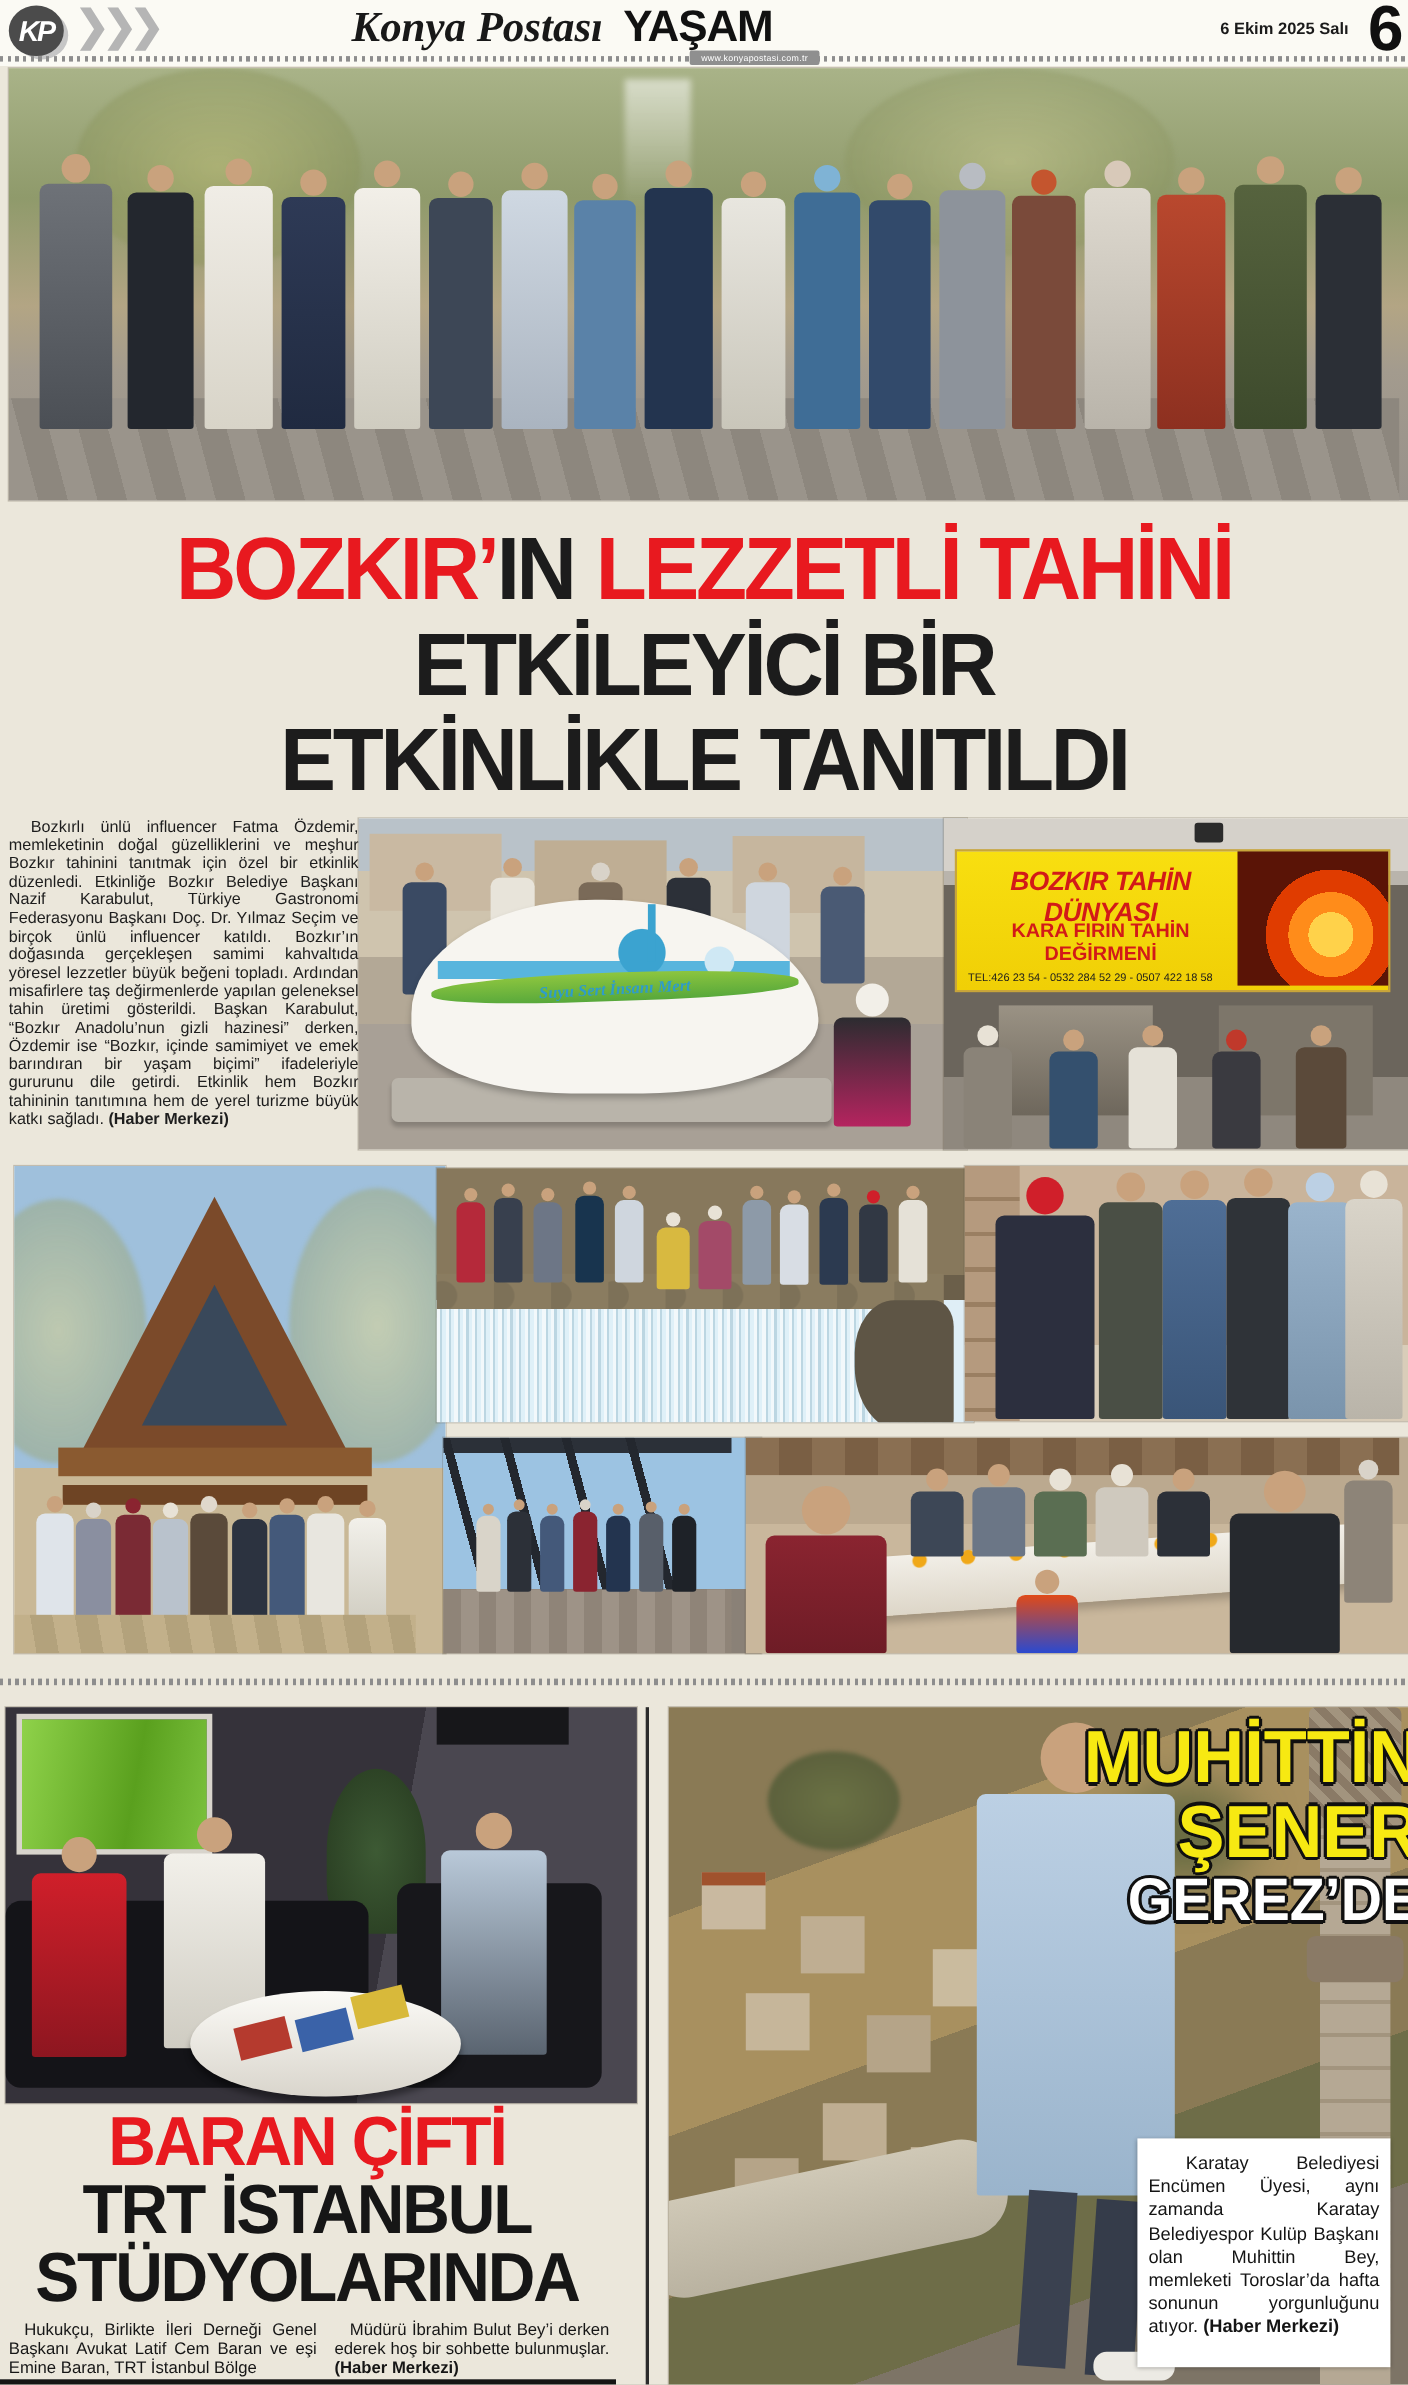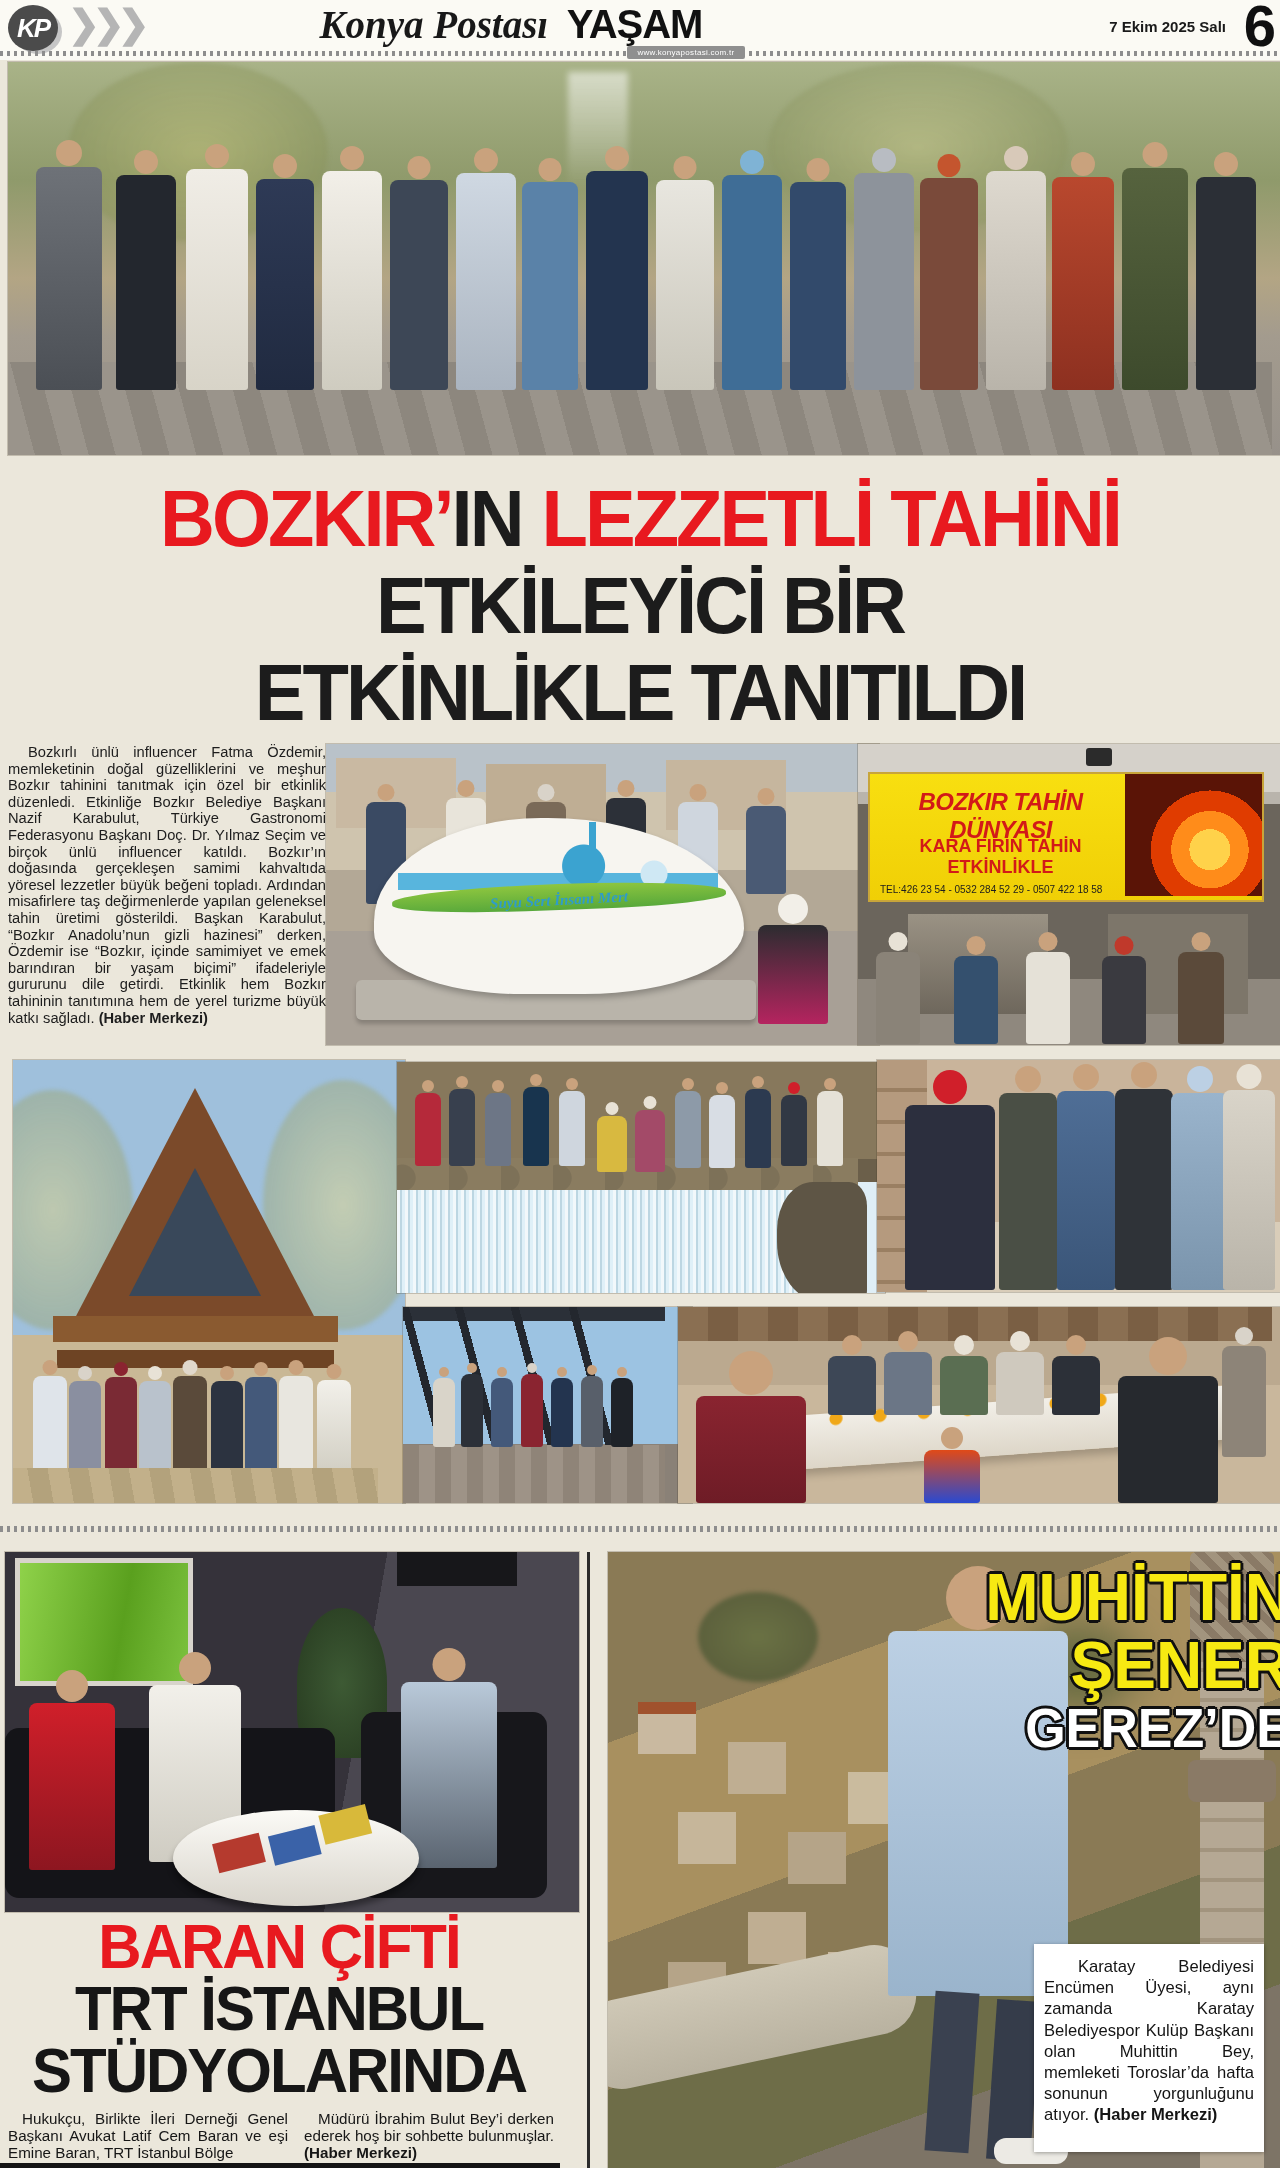--- a/index.html
+++ b/index.html
@@ -75,21 +75,21 @@
     <div class="abs" id="kp-main">
       <span>KP</span>
     </div>
     <div class="abs" style="left:68px;top:2px;">
       <span class="chev">❯</span><span class="chev">❯</span><span class="chev">❯</span>
     </div>
     <div class="abs" id="masthead">
       <span id="mast-script">Konya Postası</span>
       <span id="mast-section">YAŞAM</span>
     </div>
-    <div class="abs" id="issue-date">7 Ekim 2025 Salı</div>
+    <div class="abs" id="issue-date">6 Ekim 2025 Salı</div>
     <div class="abs" id="page-num">6</div>
     <div class="abs dotline" id="hdr-rule"></div>
     <div class="abs" id="site-badge">www.konyapostasi.com.tr</div>
   </div>
 
   <div class="photo" style="left:8px;top:62px;width:1264px;height:393px;
        background:linear-gradient(#a9b388 0%,#8f9a6b 30%,#b3a584 55%,#a39b8e 70%,#97918a 100%);">
     <div class="abs" style="left:60px;top:0;width:260px;height:180px;border-radius:50%;background:radial-gradient(#d8d27a55,#6b7a4a66);filter:blur(2px);"></div>
     <div class="abs" style="left:760px;top:0;width:300px;height:170px;border-radius:50%;background:radial-gradient(#e8e2a055,#6b7a4a66);filter:blur(2px);"></div>
     <div class="abs" style="left:560px;top:10px;width:60px;height:120px;background:linear-gradient(rgba(255,255,255,.55),rgba(255,255,255,0));filter:blur(3px);"></div>
@@ -146,21 +146,21 @@
       <div class="abs motto" style="left:0;top:74px;width:100%;text-align:center;font-size:15px;transform:rotate(-3deg);">Suyu Sert İnsanı Mert</div>
     </div>
     <div class="pp" style="left:432px;top:150px;width:70px;height:130px;--hd:30px;--skin:#f2efe8;--c:#2c2c30;--c2:#b5245f;"></div>
   </div>
 
   <div class="photo" style="left:858px;top:744px;width:414px;height:301px;background:linear-gradient(#d5d1ca 0 16%,#b9b4ac 16% 20%,#6b655c 20% 78%,#8f887e 78% 100%);">
     <div class="abs" style="left:228px;top:4px;width:26px;height:18px;background:#2b2b2b;border-radius:3px;"></div>
     <div class="store-sign" style="left:10px;top:28px;width:392px;height:126px;">
       <div class="abs" style="left:255px;top:0;width:137px;height:122px;background:radial-gradient(circle at 62% 62%,#ffd24a 0 18%,#ff8c1a 18% 34%,#e03c00 34% 52%,#5a1406 52% 100%);"></div>
       <div class="abs store-l1" style="left:8px;top:14px;width:245px;text-align:center;">BOZKIR TAHİN DÜNYASI</div>
-      <div class="abs store-l2" style="left:4px;top:62px;width:253px;text-align:center;">KARA FIRIN TAHİN ETKİNLİKLE</div>
+      <div class="abs store-l2" style="left:4px;top:62px;width:253px;text-align:center;">KARA FIRIN TAHİN DEĞİRMENİ</div>
       <div class="abs store-l3" style="left:2px;top:96px;width:300px;text-align:left;padding-left:8px;">TEL:426 23 54 - 0532 284 52 29 - 0507 422 18 58</div>
     </div>
     <div class="abs" style="left:50px;top:170px;width:140px;height:100px;background:linear-gradient(#9a9284,#6e675c);box-shadow:200px 0 0 #7d766a;"></div>
     <div class="pp" style="left:18px;top:188px;width:44px;height:112px;--hd:19px;--skin:#e8e2d6;--c:#8a8378;"></div>
     <div class="pp" style="left:96px;top:192px;width:44px;height:108px;--hd:19px;--c:#34506e;"></div>
     <div class="pp" style="left:168px;top:188px;width:44px;height:112px;--hd:19px;--c:#e5e1d7;"></div>
     <div class="pp" style="left:244px;top:192px;width:44px;height:108px;--hd:19px;--skin:#c0392b;--c:#3a3a40;"></div>
     <div class="pp" style="left:320px;top:188px;width:46px;height:112px;--hd:19px;--c:#5b4a3a;"></div>
   </div>
 

